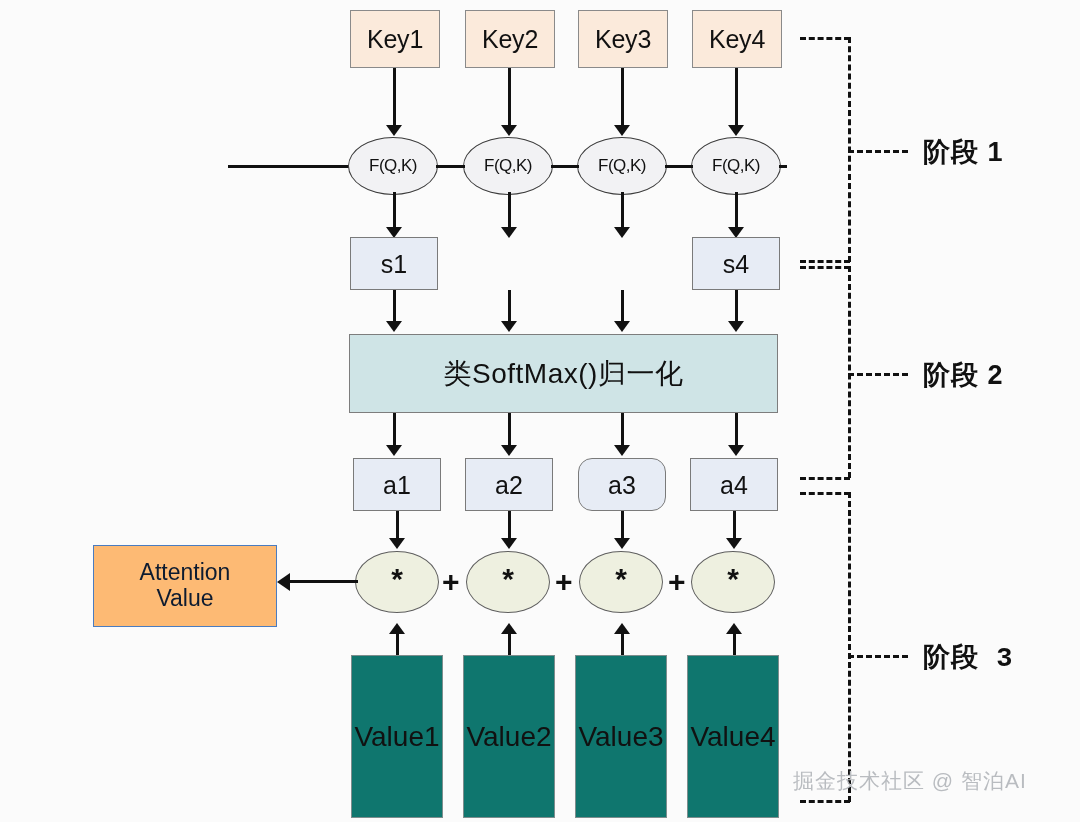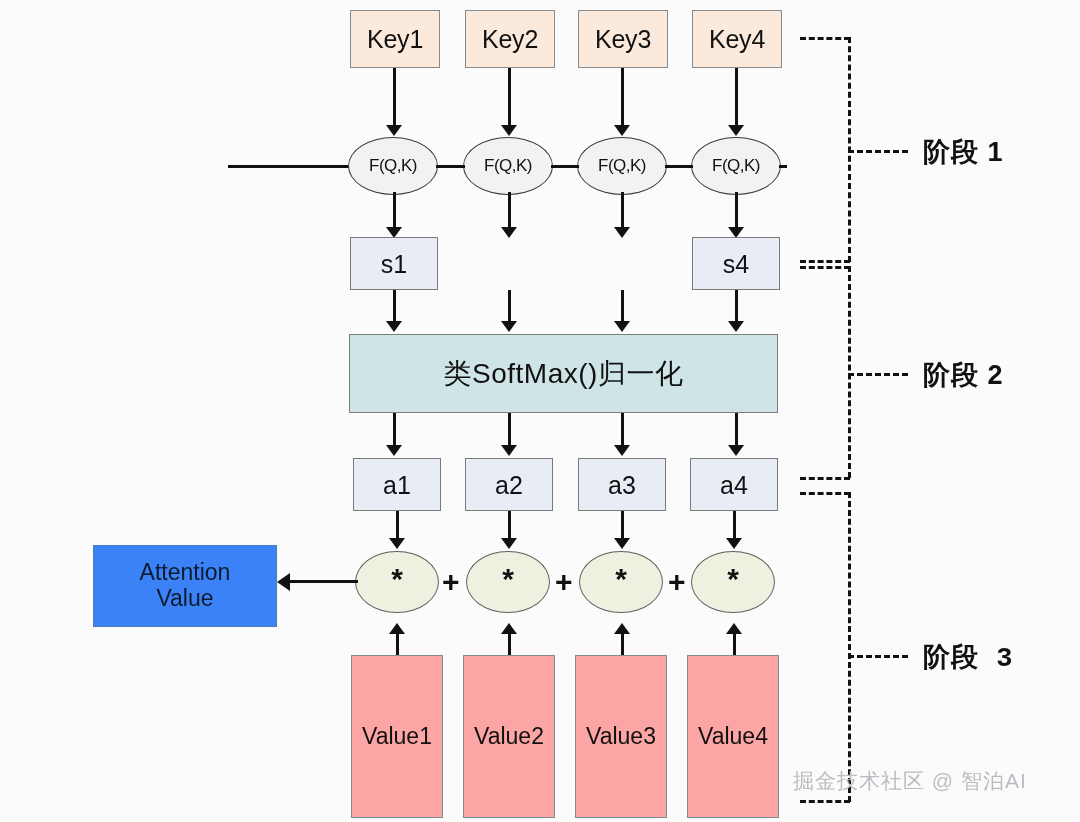--- a/index.html
+++ b/index.html
@@ -99,34 +99,34 @@
     color: #111;
     line-height: 1;
   }
 
   
   .attn-box {
     left: 93px;
     top: 545px;
     width: 184px;
     height: 82px;
-    background: #3b82f6;
+    background: #fdba74;
     border: 1.5px solid #4a7cc0;
     font-size: 23px;
     flex-direction: column;
     color: #0d1b30;
   }
 
   
   .value-box {
     width: 92px;
     height: 163px;
-    background: #fca5a5;
+    background: #0f766e;
     border: 1.6px solid #7d8d8d;
-    font-size: 23px;
+    font-size: 28px;
   }
 
   
   .vline {
     position: absolute;
     width: 3px;
     background: #111111;
   }
   .hline {
     position: absolute;
@@ -273,21 +273,21 @@
   <div class="arrow-down" style="left:614px; top:445px;"></div>
   <div class="vline" style="left:735px; top:413px; height:33px;"></div>
   <div class="arrow-down" style="left:728px; top:445px;"></div>
 
   <div class="node sa-box" style="left:353px; top:458px;">
       <span>a1</span>
     </div>
   <div class="node sa-box" style="left:465px; top:458px;">
       <span>a2</span>
     </div>
-  <div class="node sa-box" style="left:578px; top:458px;">
+  <div class="node sa-box" style="left:578px; top:458px;border-radius:14px;">
       <span>a3</span>
     </div>
   <div class="node sa-box" style="left:690px; top:458px;">
       <span>a4</span>
     </div>
 
   <div class="vline" style="left:396px; top:511px; height:29px;"></div>
   <div class="arrow-down" style="left:389px; top:538px;"></div>
   <div class="vline" style="left:508px; top:511px; height:29px;"></div>
   <div class="arrow-down" style="left:501px; top:538px;"></div>

